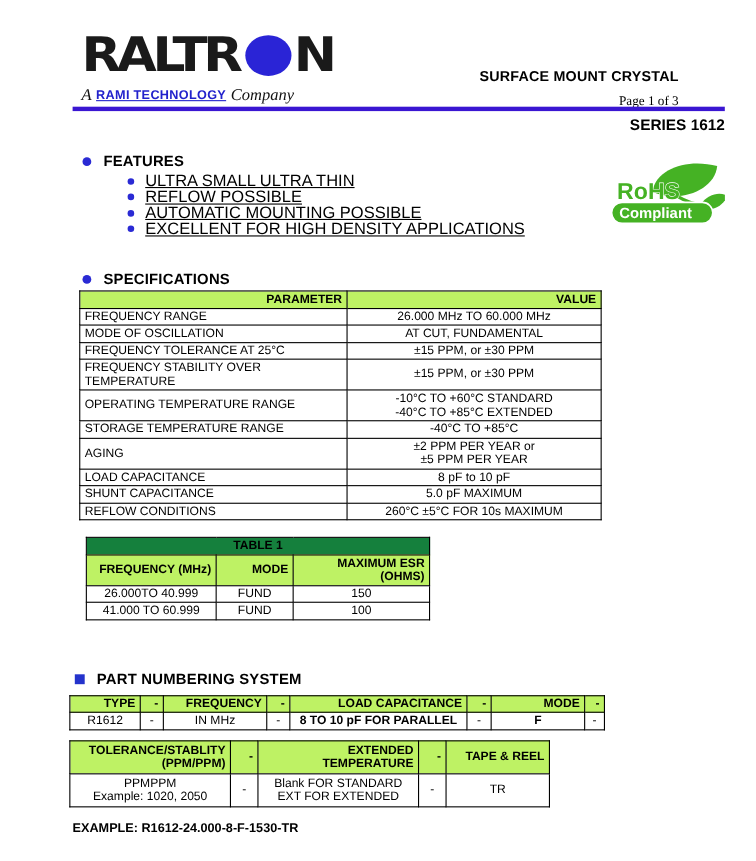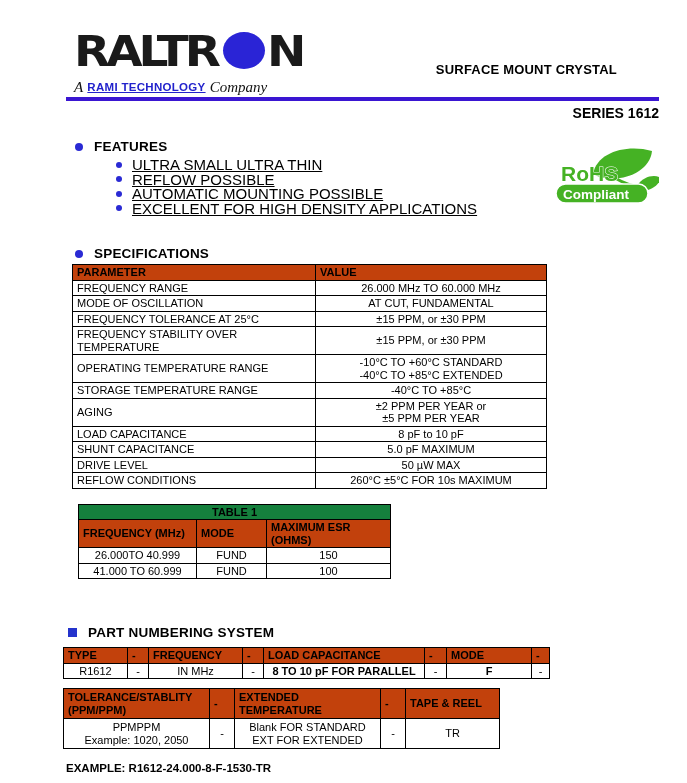--- a/index.html
+++ b/index.html
@@ -65,21 +65,21 @@
   .feature-item { display: flex; align-items: center; margin: 1px 0; }
   .feature-dot { width: 6px; height: 6px; border-radius: 50%; background: #2a2ad4; margin: 0 10px 0 88px; flex: 0 0 auto; }
   .feature-text { font-size: 15px; text-decoration: underline; line-height: 13.5px; }
 
   
   .rohs { position: absolute; left: 527px; top: 5px; width: 108px; height: 64px; }
 
   
   table { border-collapse: collapse; font-size: 11px; }
   th, td { border: 1px solid #000; padding: 1px 4px; line-height: 12.5px; }
-  th { background: #c2410c; font-weight: bold; text-align: left; }
+  th { background: #bef264; font-weight: bold; text-align: right; }
   .cell-center { text-align: center; }
   .cell-left { text-align: left; }
   .pre { white-space: pre-line; }
   .bold { font-weight: bold; }
 
   
   .spec-section { margin-top: 31px; }
   .spec-table { margin: 3px 0 0 44px; width: 474px; table-layout: fixed; }
   .spec-table col.c1 { width: 243px; }
   .spec-table col.c2 { width: 231px; }
@@ -127,20 +127,21 @@
           <span class="logo-word">N</span>
       </div>
       <div class="tagline">
         <span class="serif">A</span>
         <span class="brand">Rami Technology</span>
         <span class="serif">Company</span>
       </div>
     </div>
     <div class="header-right">
       <div class="doc-title">SURFACE MOUNT CRYSTAL</div>
+      <div class="page-info">Page 1 of 3</div>
     </div>
     <div class="divider"></div>
   </div>
 
   <div class="series">SERIES 1612</div>
 
   <div class="features-area">
     <div class="section-heading">
       <span class="bullet-round"></span>
       <span>FEATURES</span>
@@ -223,24 +224,20 @@
           </tr>
       <tr>
             <td class="cell-left">LOAD CAPACITANCE</td>
             <td class="cell-center pre">8 pF to 10 pF</td>
           </tr>
       <tr>
             <td class="cell-left">SHUNT CAPACITANCE</td>
             <td class="cell-center pre">5.0 pF MAXIMUM</td>
           </tr>
       <tr>
-            <td class="cell-left">DRIVE LEVEL</td>
-            <td class="cell-center pre">50 µW MAX</td>
-          </tr>
-      <tr>
             <td class="cell-left">REFLOW CONDITIONS</td>
             <td class="cell-center pre">260°C ±5°C FOR 10s MAXIMUM</td>
           </tr>
     </tbody>
       </table>
 
     <table class="table1">
       <colgroup>
           <col class="t1">
           <col class="t2">

